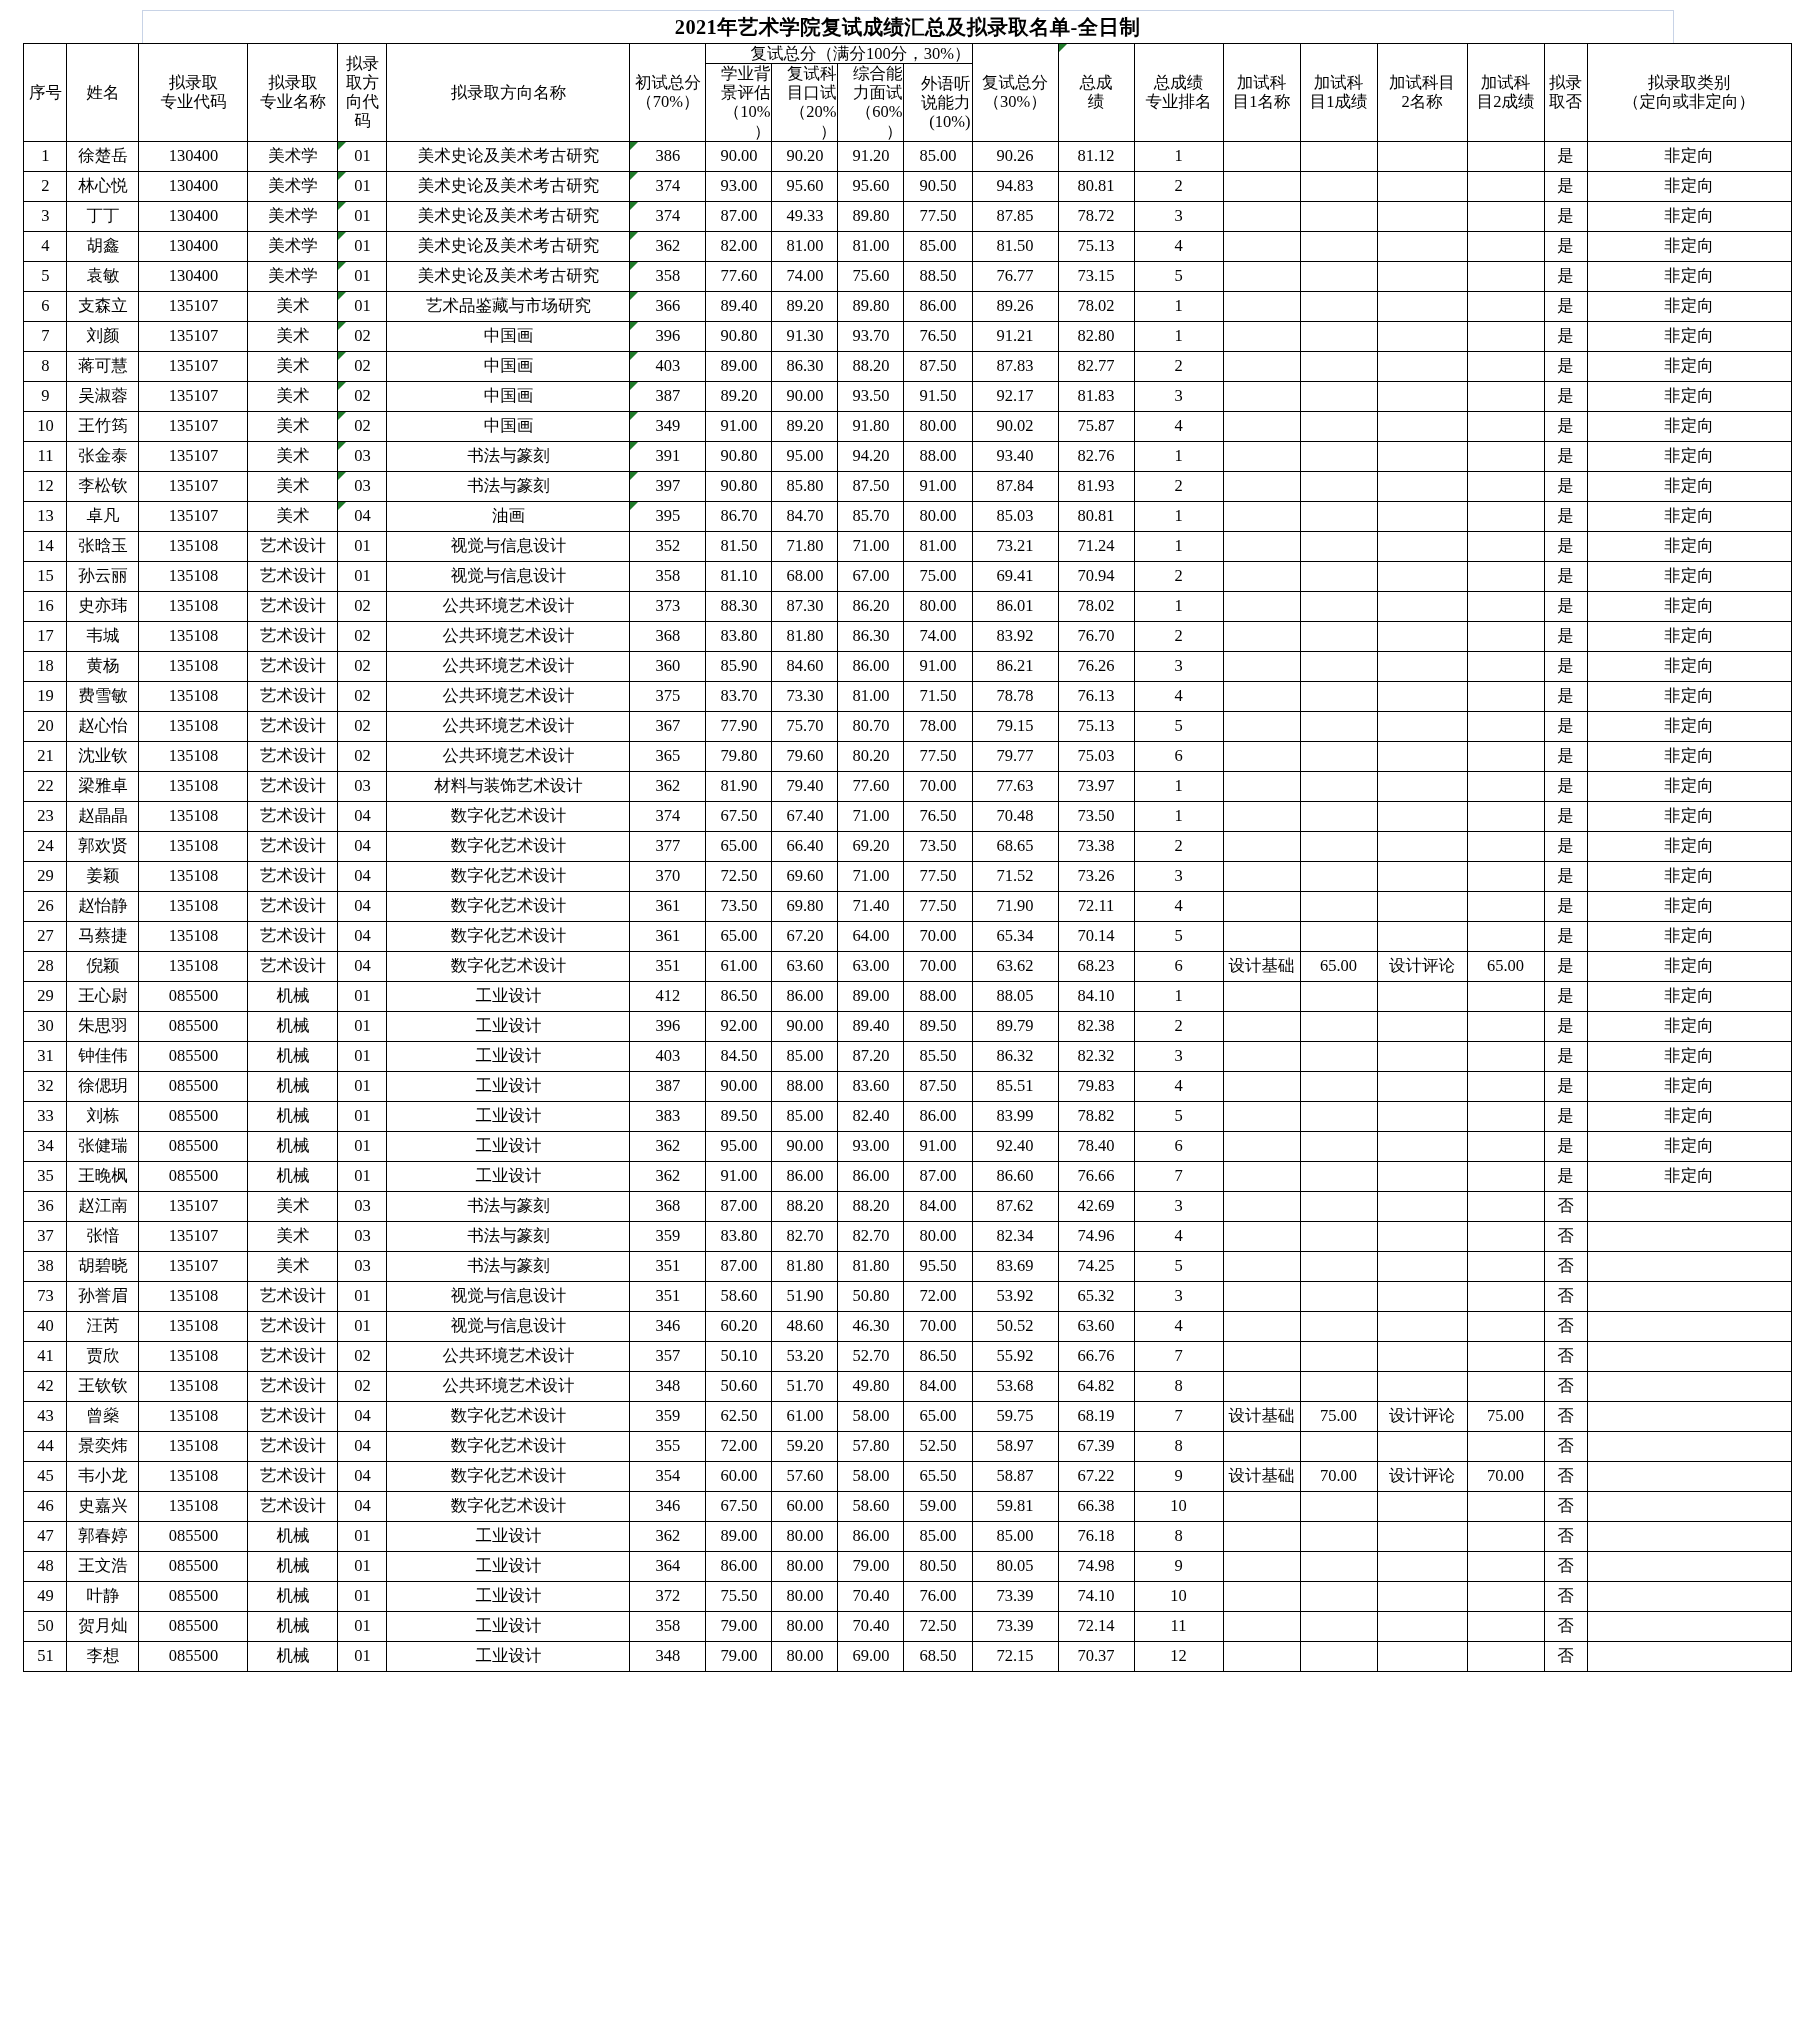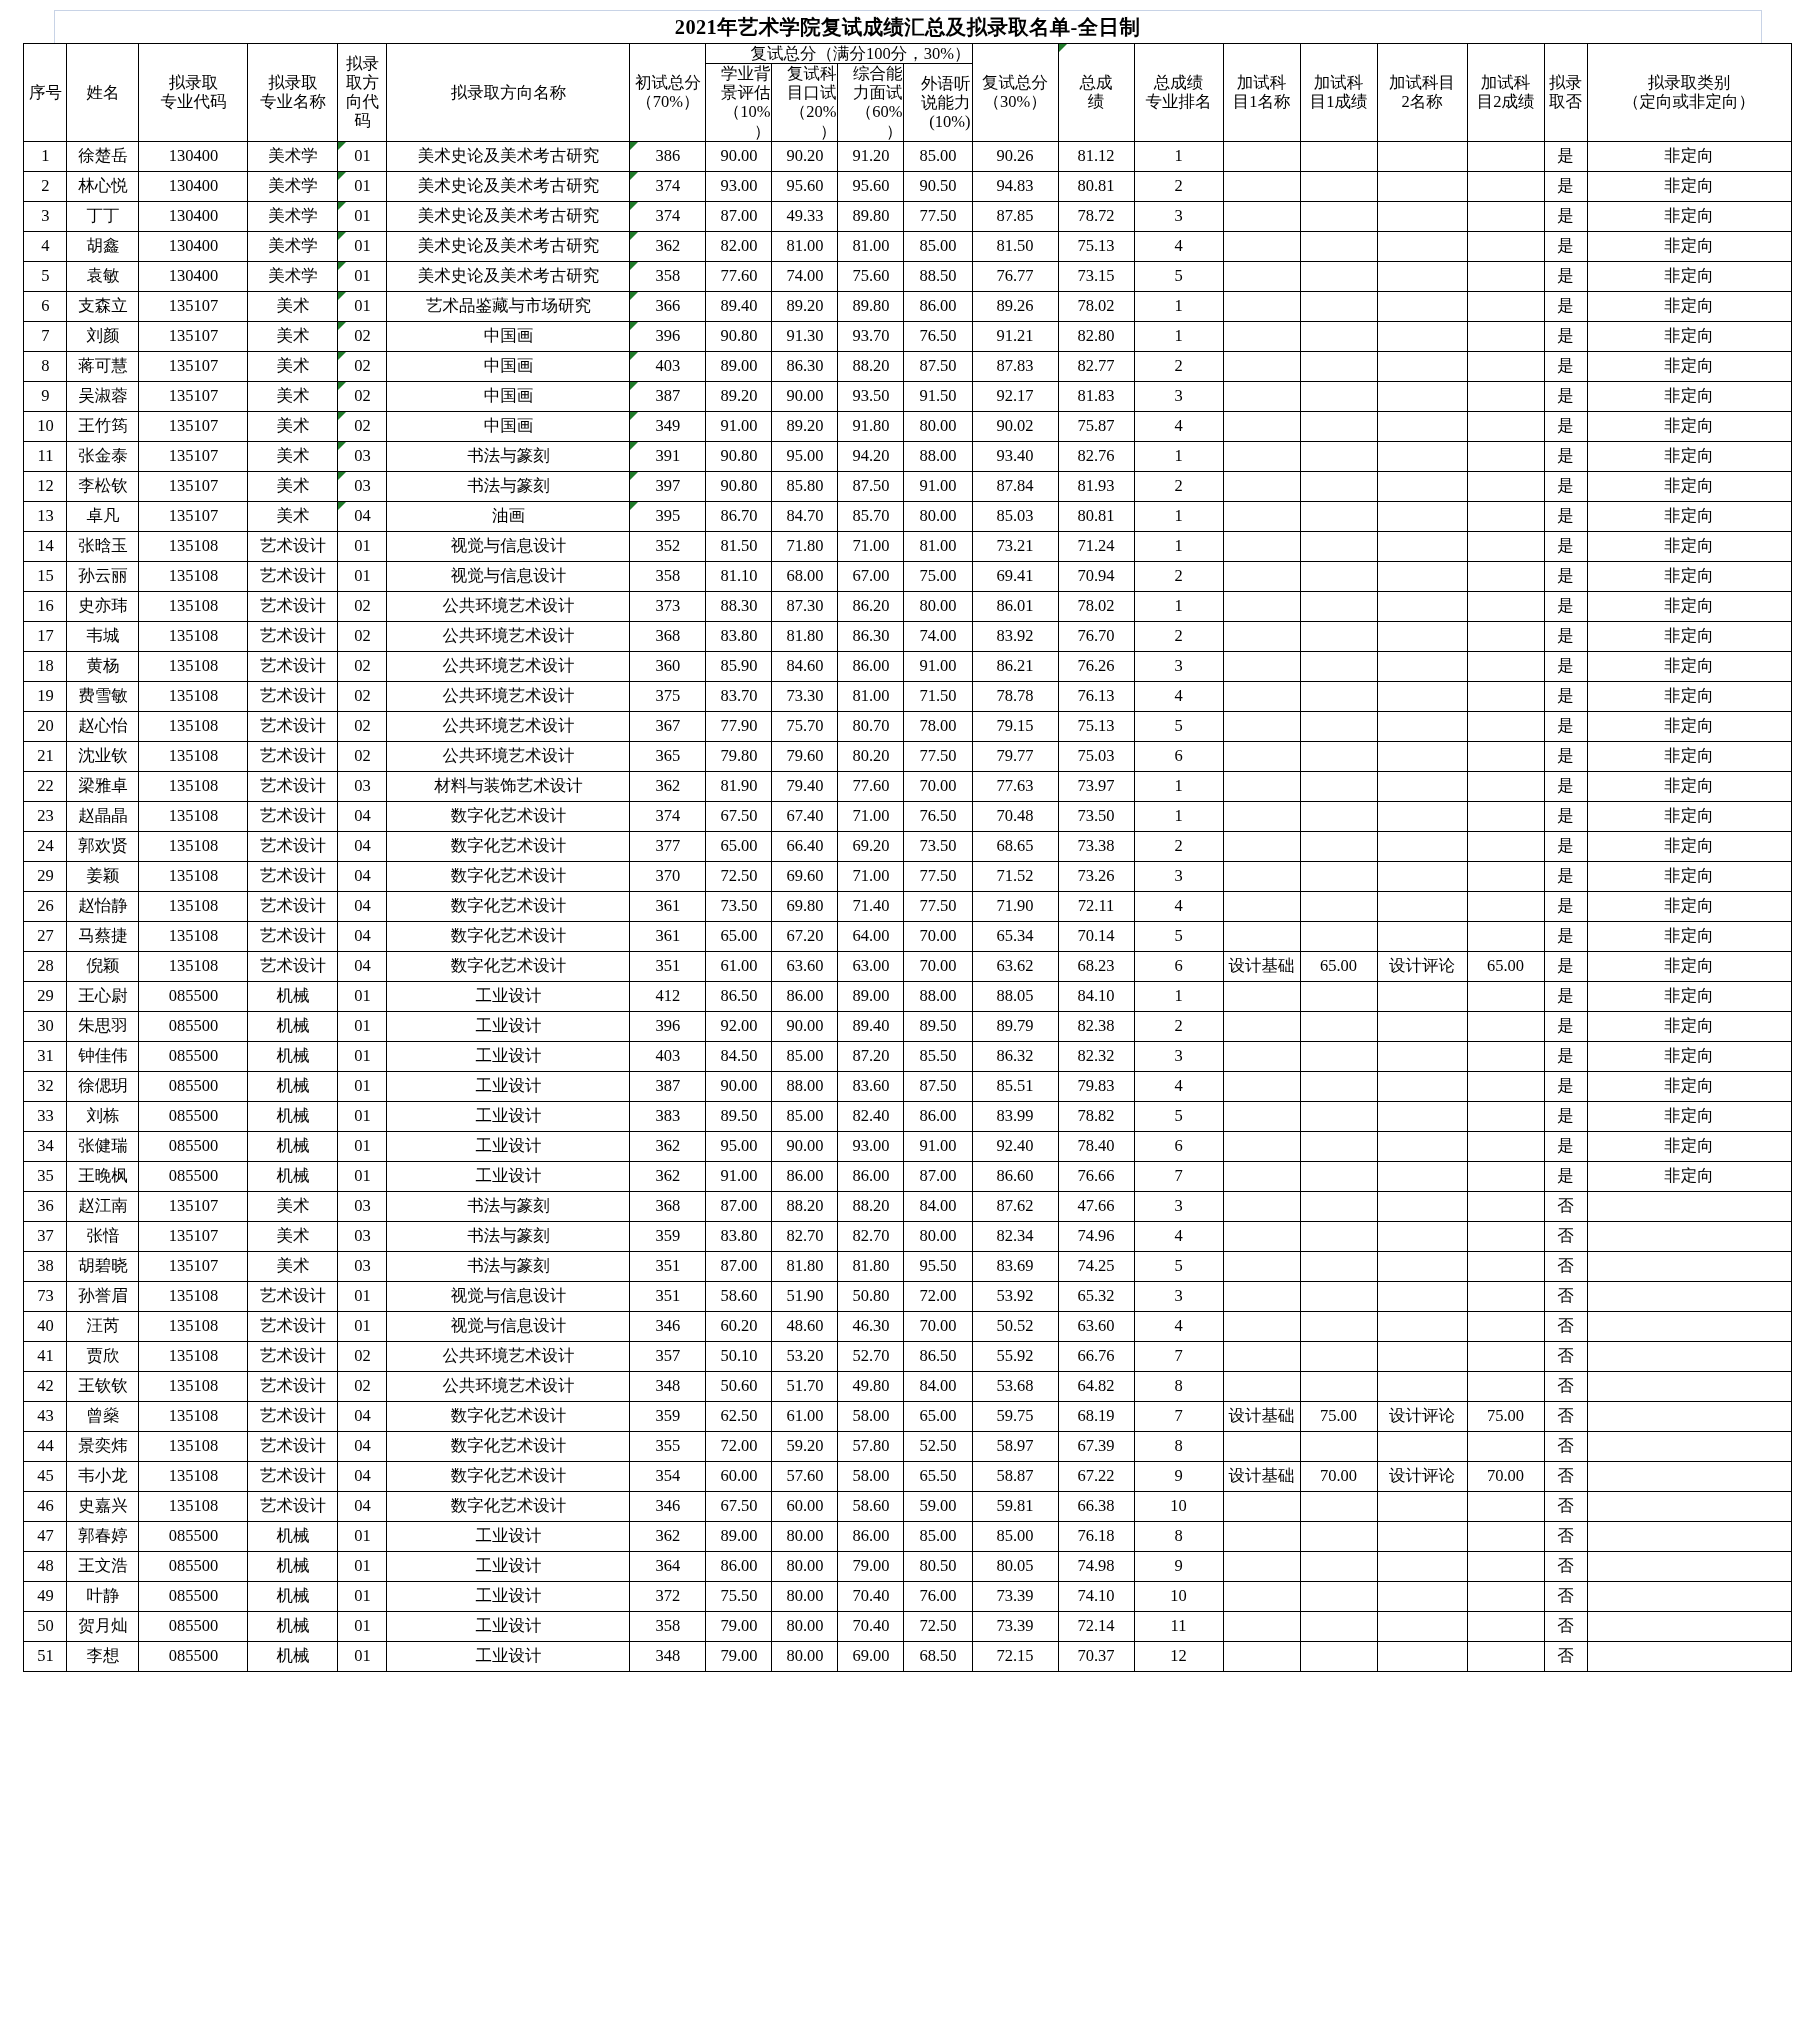--- a/index.html
+++ b/index.html
@@ -16,21 +16,21 @@
   }
   .sheet {
     position: relative;
     width: 1815px;
     height: 2036px;
     box-sizing: border-box;
     padding: 0;
   }
   .title-strip {
     height: 33px;
-    width: 1708px;
+    width: 1532px;
     margin: 9.7px auto 0 auto;
     border-top: 1px solid #c8d3e6;
     border-left: 1px solid #c8d3e6;
     border-right: 1px solid #c8d3e6;
     display: flex;
     align-items: center;
     justify-content: center;
     box-sizing: border-box;
   }
   .title-strip .doc-title {
@@ -1017,21 +1017,21 @@
           <td class="num">135107</td>
           <td>美术</td>
           <td class="num">03</td>
           <td>书法与篆刻</td>
           <td class="num">368</td>
           <td class="num">87.00</td>
           <td class="num">88.20</td>
           <td class="num">88.20</td>
           <td class="num">84.00</td>
           <td class="num">87.62</td>
-          <td class="num">47.66</td>
+          <td class="num">42.69</td>
           <td class="num">3</td>
           <td class="small"></td>
           <td class="num"></td>
           <td class="small"></td>
           <td class="num"></td>
           <td>否</td>
           <td></td>
         </tr>
         <tr class="row-h">
           <td class="num">37</td>

